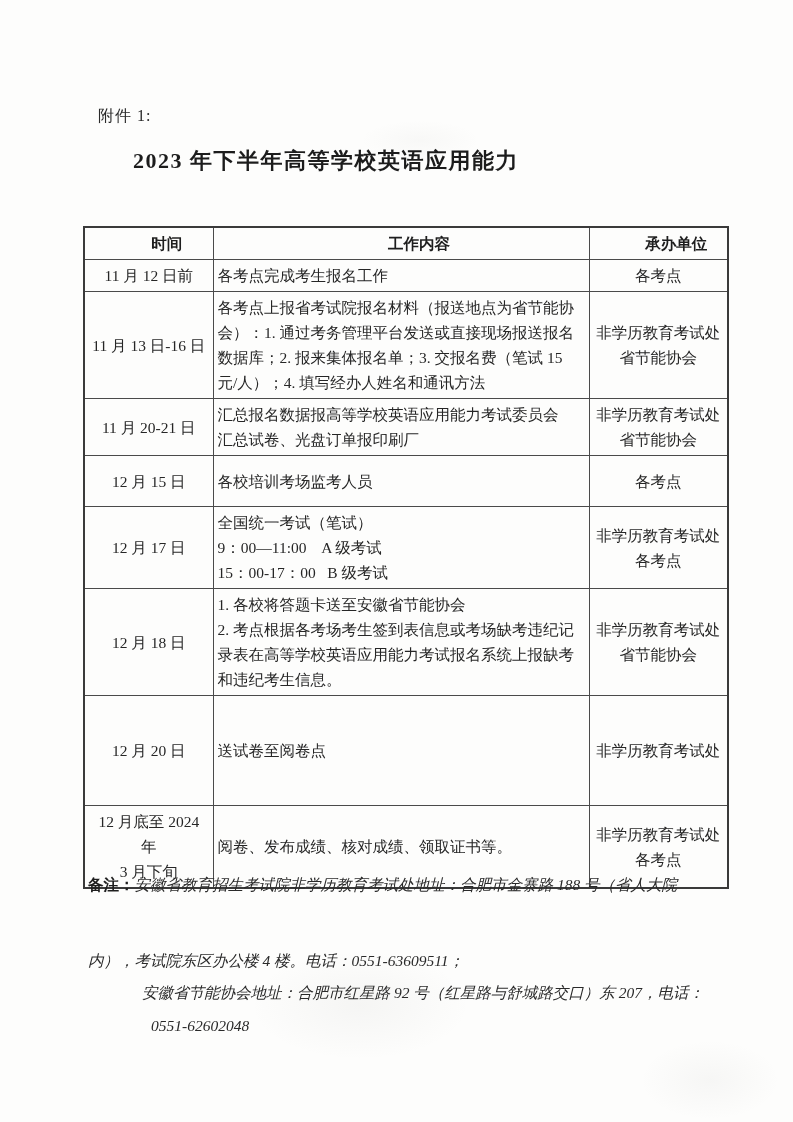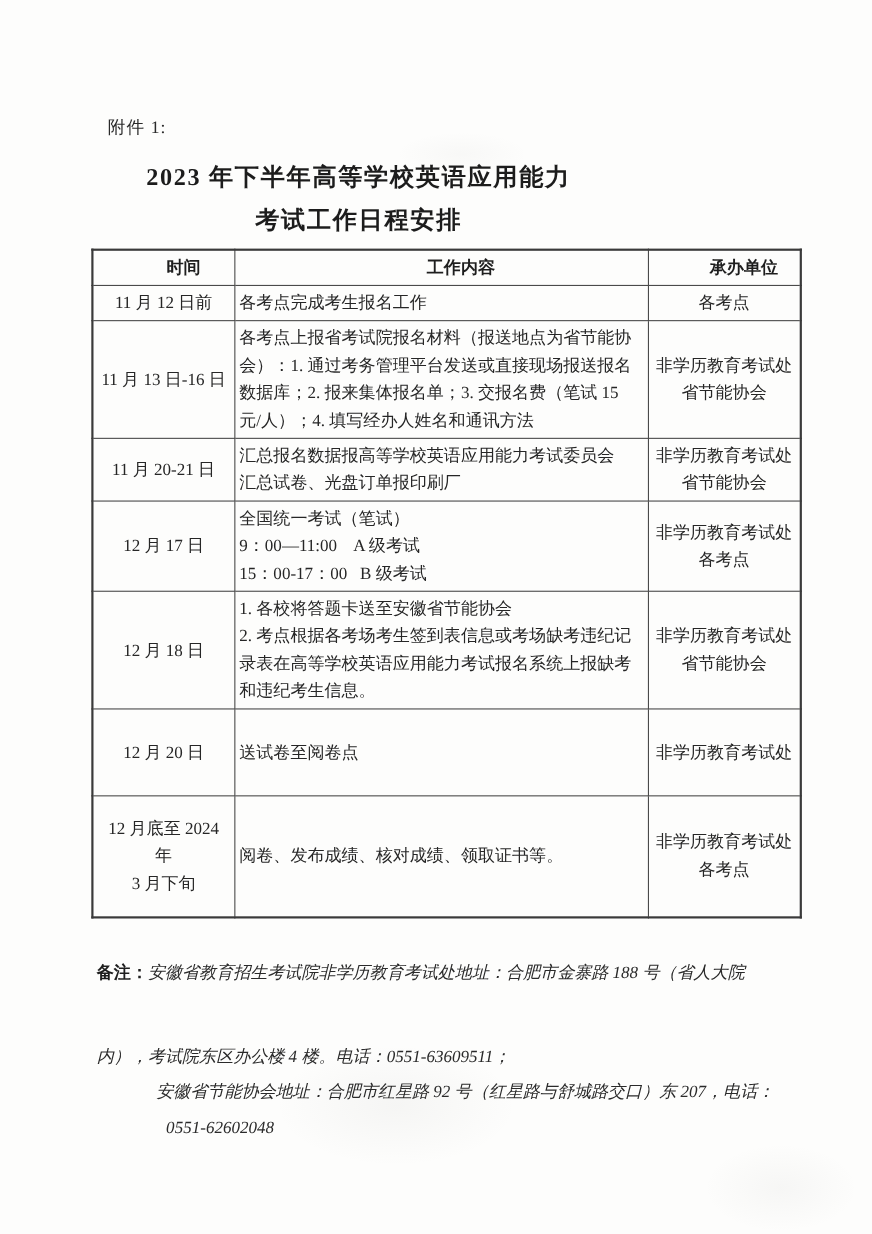--- a/index.html
+++ b/index.html
@@ -108,21 +108,20 @@
 
 <div class="page">
 
   <div class="smudge smudge-1"></div>
   <div class="smudge smudge-2"></div>
   <div class="smudge smudge-3"></div>
 
   <div class="attachment-label">附件 1:</div>
 
   <div class="doc-title-line line1">2023 年下半年高等学校英语应用能力</div>
-  <div class="doc-title-line line2">考试工作日程安排</div>
 
   <table class="schedule">
     <colgroup>
       <col class="c-time">
       <col class="c-content">
       <col class="c-unit">
     </colgroup>
     <thead>
       <tr>
         <th>时间</th>
@@ -162,20 +161,31 @@
             <div class="cell-line">汇总报名数据报高等学校英语应用能力考试委员会</div>
             <div class="cell-line">汇总试卷、光盘订单报印刷厂</div>
           </td>
           <td class="col-unit">
             <div class="cell-line">非学历教育考试处</div>
             <div class="cell-line">省节能协会</div>
           </td>
         </tr>
         <tr>
           <td class="col-time">
+            <div class="cell-line">12 月 15 日</div>
+          </td>
+          <td class="col-content">
+            <div class="cell-line">各校培训考场监考人员</div>
+          </td>
+          <td class="col-unit">
+            <div class="cell-line">各考点</div>
+          </td>
+        </tr>
+        <tr>
+          <td class="col-time">
             <div class="cell-line">12 月 17 日</div>
           </td>
           <td class="col-content">
             <div class="cell-line">全国统一考试（笔试）</div>
             <div class="cell-line">9：00—11:00    A 级考试</div>
             <div class="cell-line">15：00-17：00   B 级考试</div>
           </td>
           <td class="col-unit">
             <div class="cell-line">非学历教育考试处</div>
             <div class="cell-line">各考点</div>

